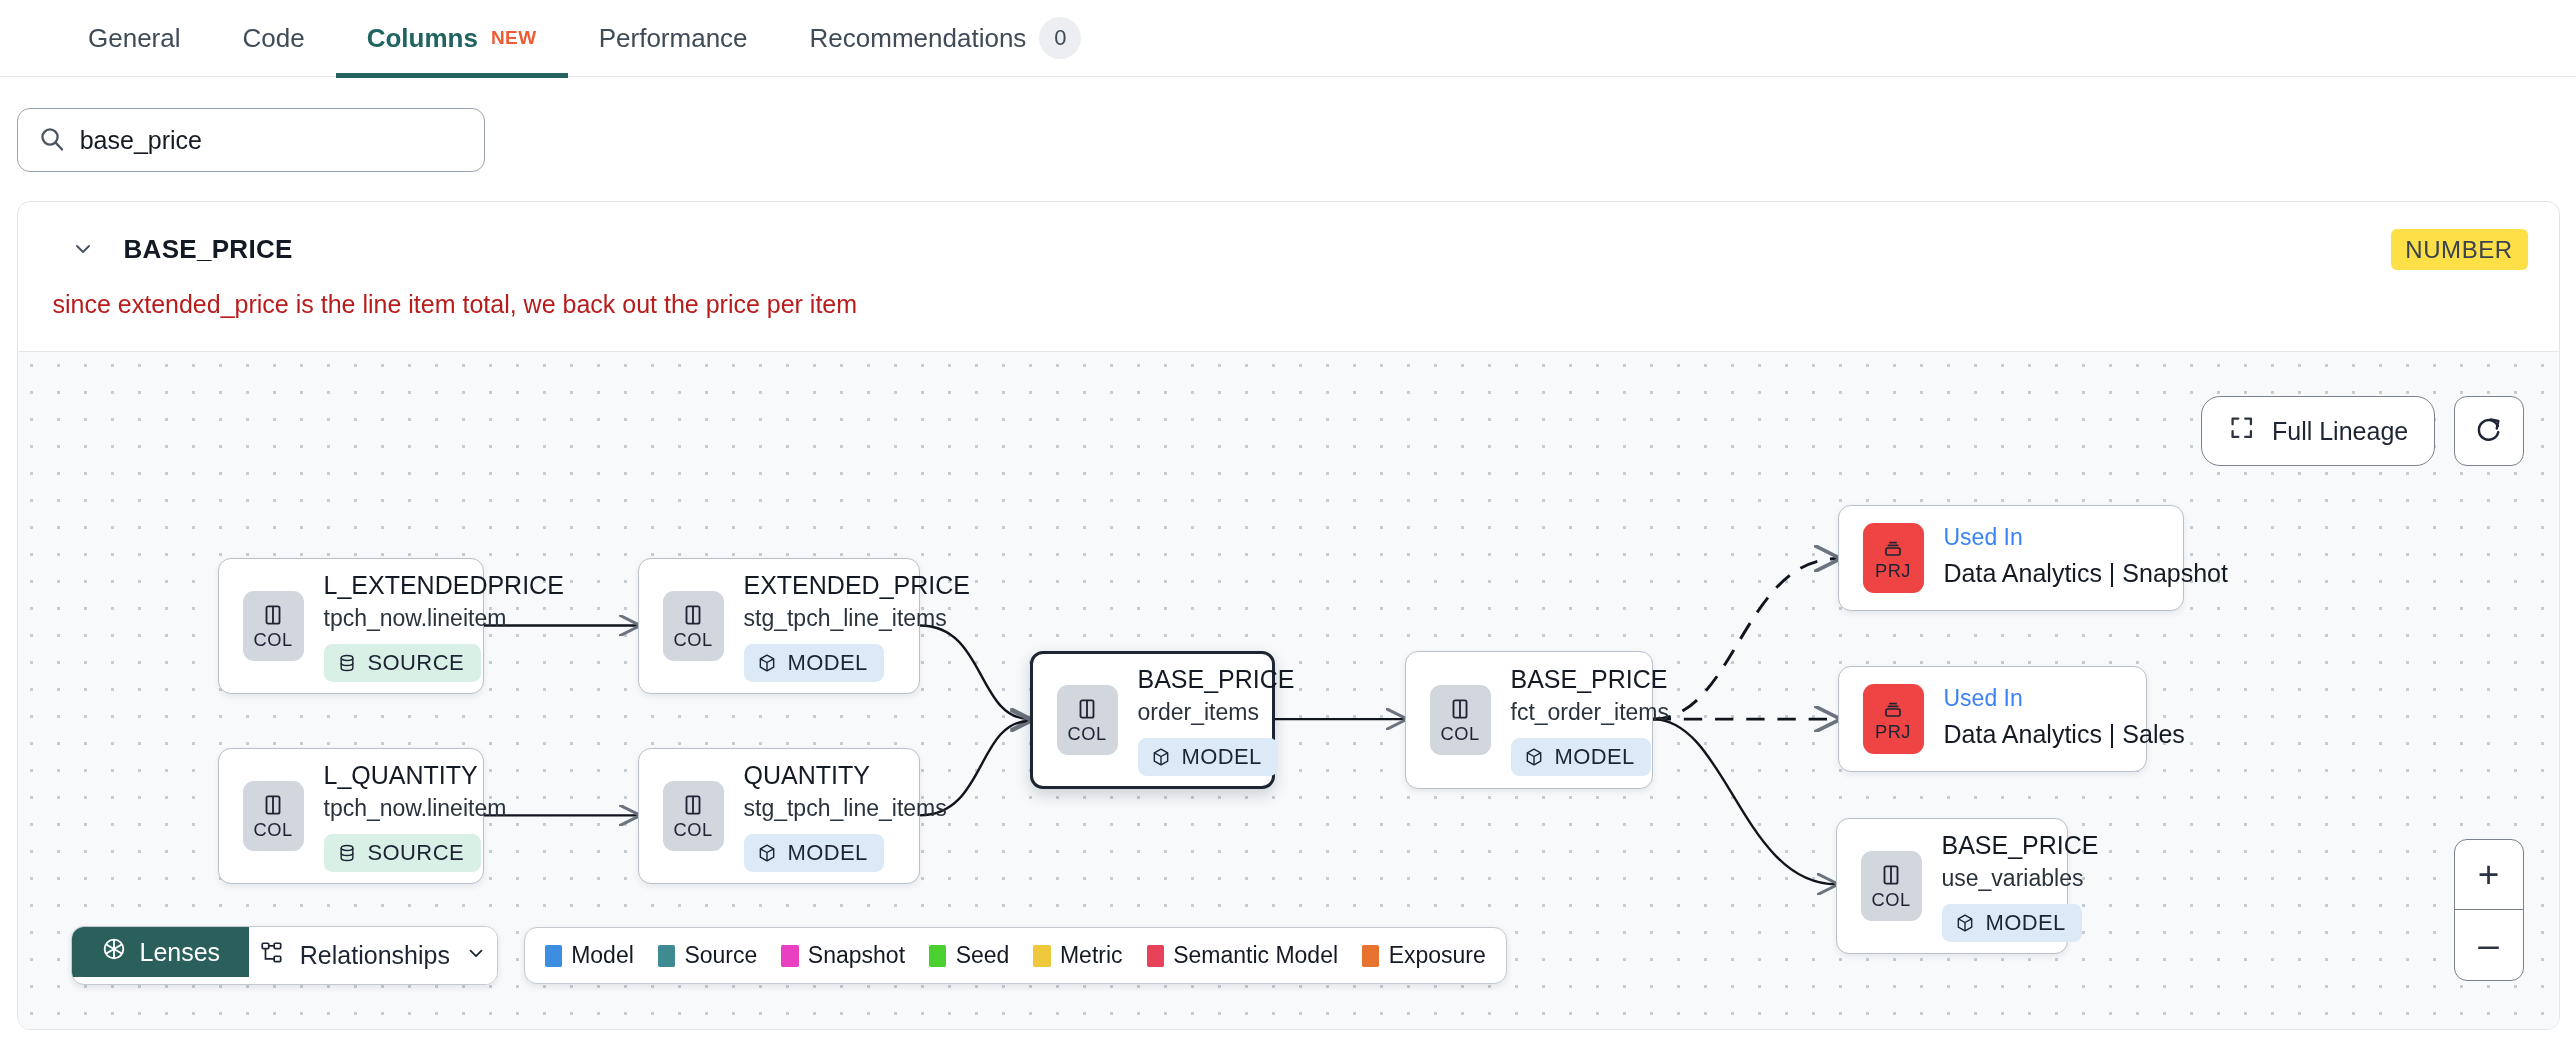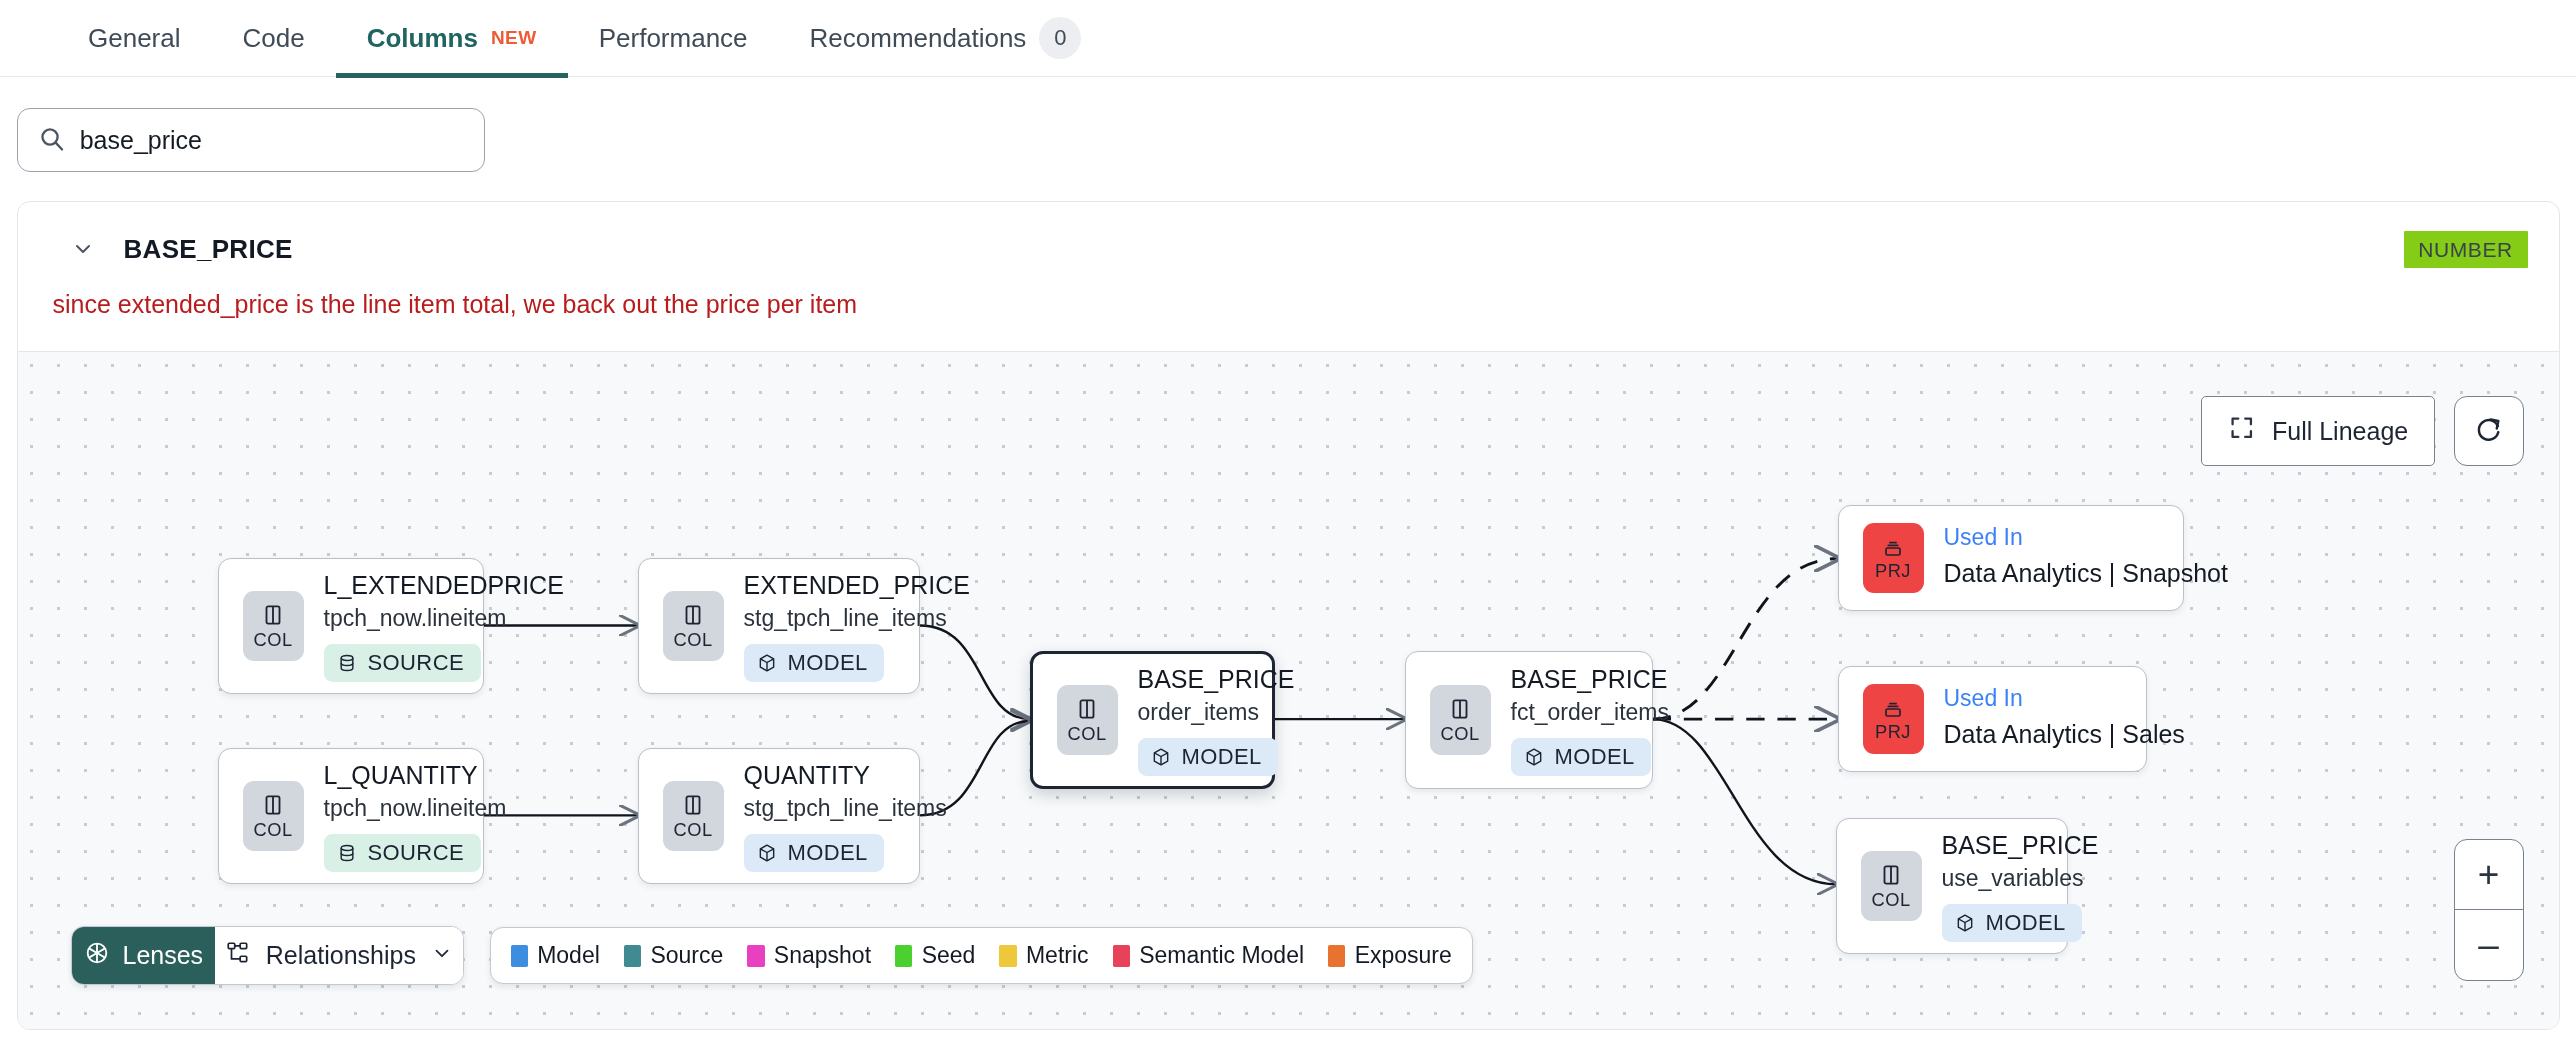--- a/index.html
+++ b/index.html
@@ -105,25 +105,25 @@
   }
   .col-title {
     font-size: 26px;
     font-weight: 700;
     color: #141a24;
     margin-left: 51px;
     letter-spacing: 0.3px;
   }
   .type-badge {
     margin-left: auto;
-    background: #84cc16;
+    background: #fde047;
     color: #39424d;
-    font-size: 21px;
+    font-size: 24px;
     padding: 6.4px 14.7px;
-    border-radius: 1px;
+    border-radius: 6px;
     letter-spacing: 0.6px;
   }
   .col-desc {
     font-size: 25px;
     color: #b91c1c;
     padding: 13px 0 0 35px;
   }
 
   
   .canvas {
@@ -212,21 +212,21 @@
     position: absolute;
     top: 44px;
     right: 35px;
     display: flex;
     gap: 18.3px;
     align-items: center;
   }
   .btn-full {
     height: 70px;
     border: 1.8px solid #78818d;
-    border-radius: 5px;
+    border-radius: 19px;
     background: #fff;
     display: flex;
     align-items: center;
     gap: 16.5px;
     padding: 8px 26px;
     font-size: 25px;
     color: #1d2433;
     cursor: pointer;
   }
   .btn-icon-sq {
@@ -270,22 +270,22 @@
     border-radius: 13px;
     overflow: hidden;
     border: 1.8px solid #c4cad2;
     box-shadow: 0 2.8px 6.4px rgba(20,26,36,.09);
     background: #fff;
   }
   .lens-btn {
     background: #2a5f5b;
     color: #fff;
     display: flex; align-items: center; gap: 13px;
-    padding: 0 12px;
-    height: 57px;
+    padding: 0 29px;
+    height: 50px;
     font-size: 25px;
     cursor: pointer;
   }
   .rel-btn {
     background: #fff;
     color: #1d2433;
     display: flex; align-items: center; gap: 14.7px;
     padding: 0 10px;
     height: 57px;
     font-size: 25px;

